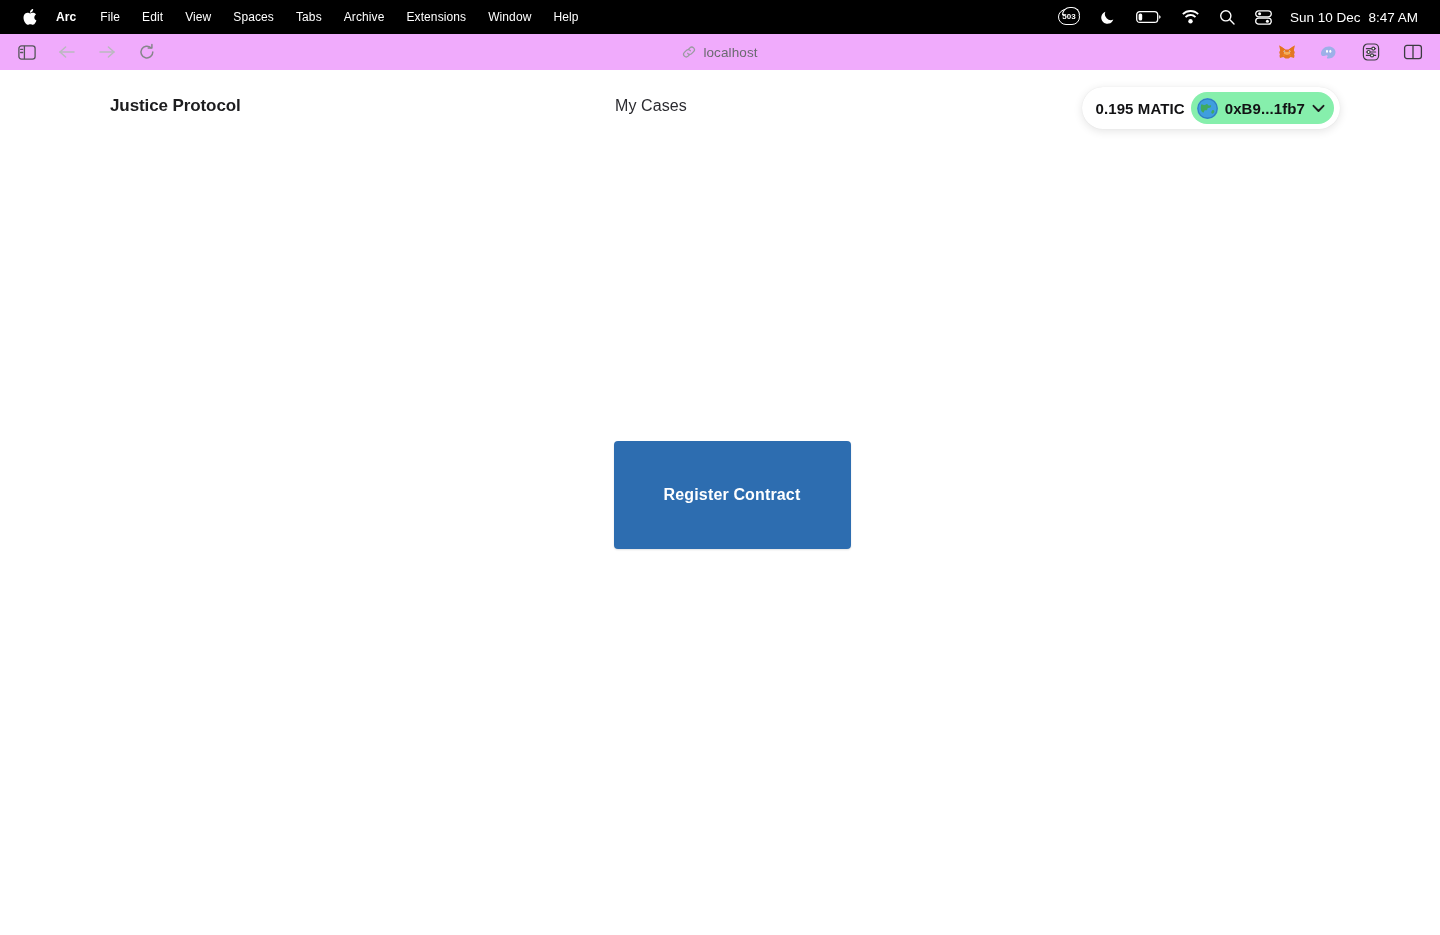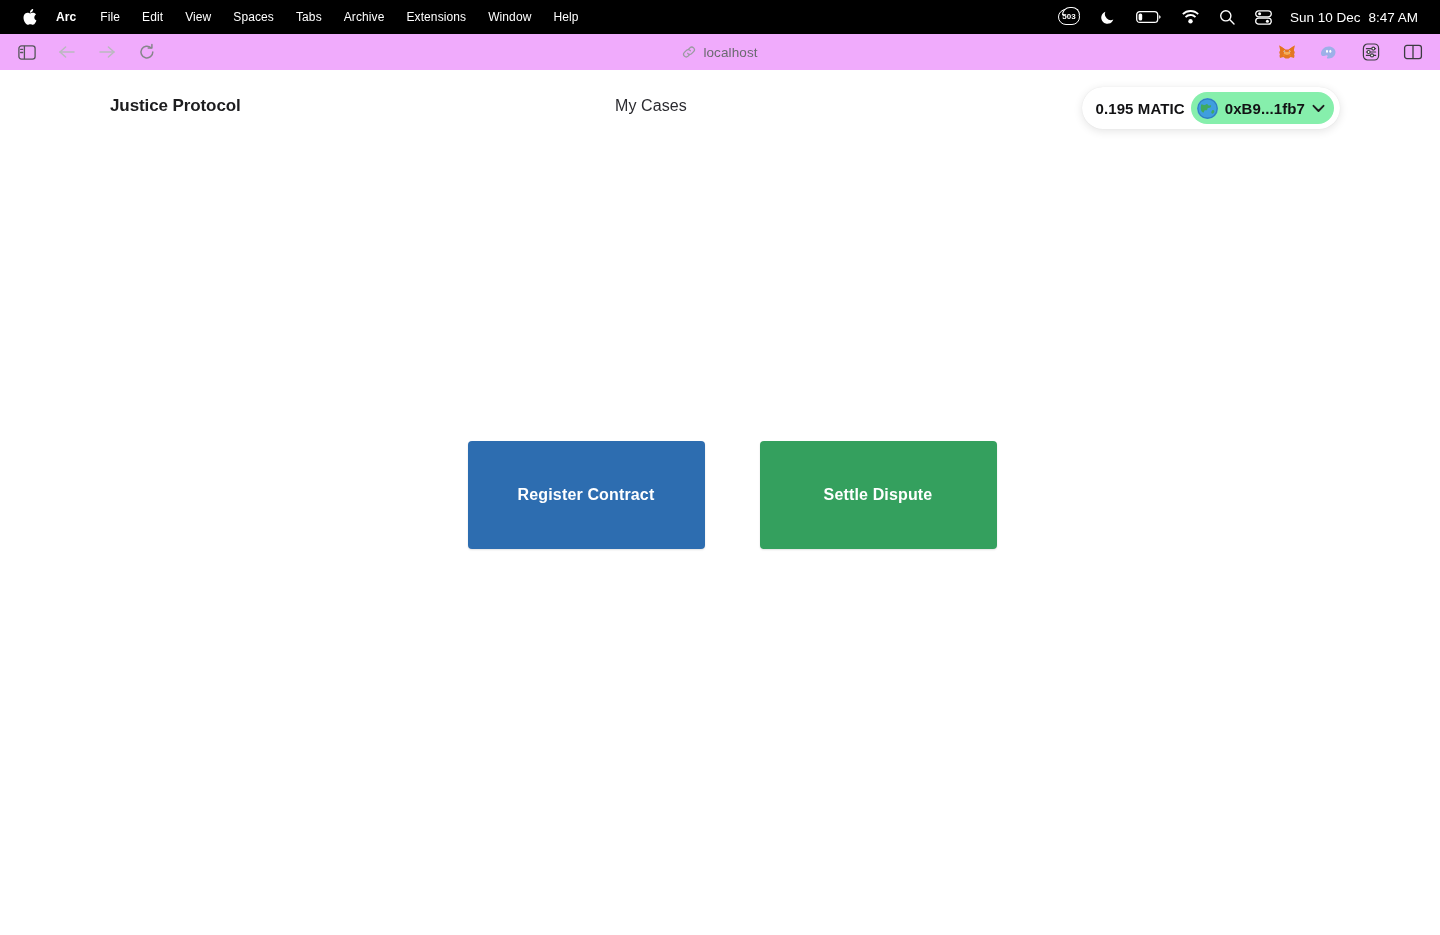--- a/index.html
+++ b/index.html
@@ -436,16 +436,15 @@
           <svg width="13" height="9" viewBox="0 0 13 9" fill="none" stroke="#1d1d1f" stroke-width="1.9" stroke-linecap="round" stroke-linejoin="round">
             <polyline points="1.5,1.8 6.5,7 11.5,1.8"></polyline>
           </svg>
         </span>
       </div>
     </div>
   </div>
 
   <div class="actions">
     <button class="action-btn" style="background: rgb(45, 109, 176);">Register Contract</button>
-    <button class="action-btn" style="background: rgb(52, 160, 94);">Settle Dispute</button>
   </div>
 
 </div>
 
 </body></html>

